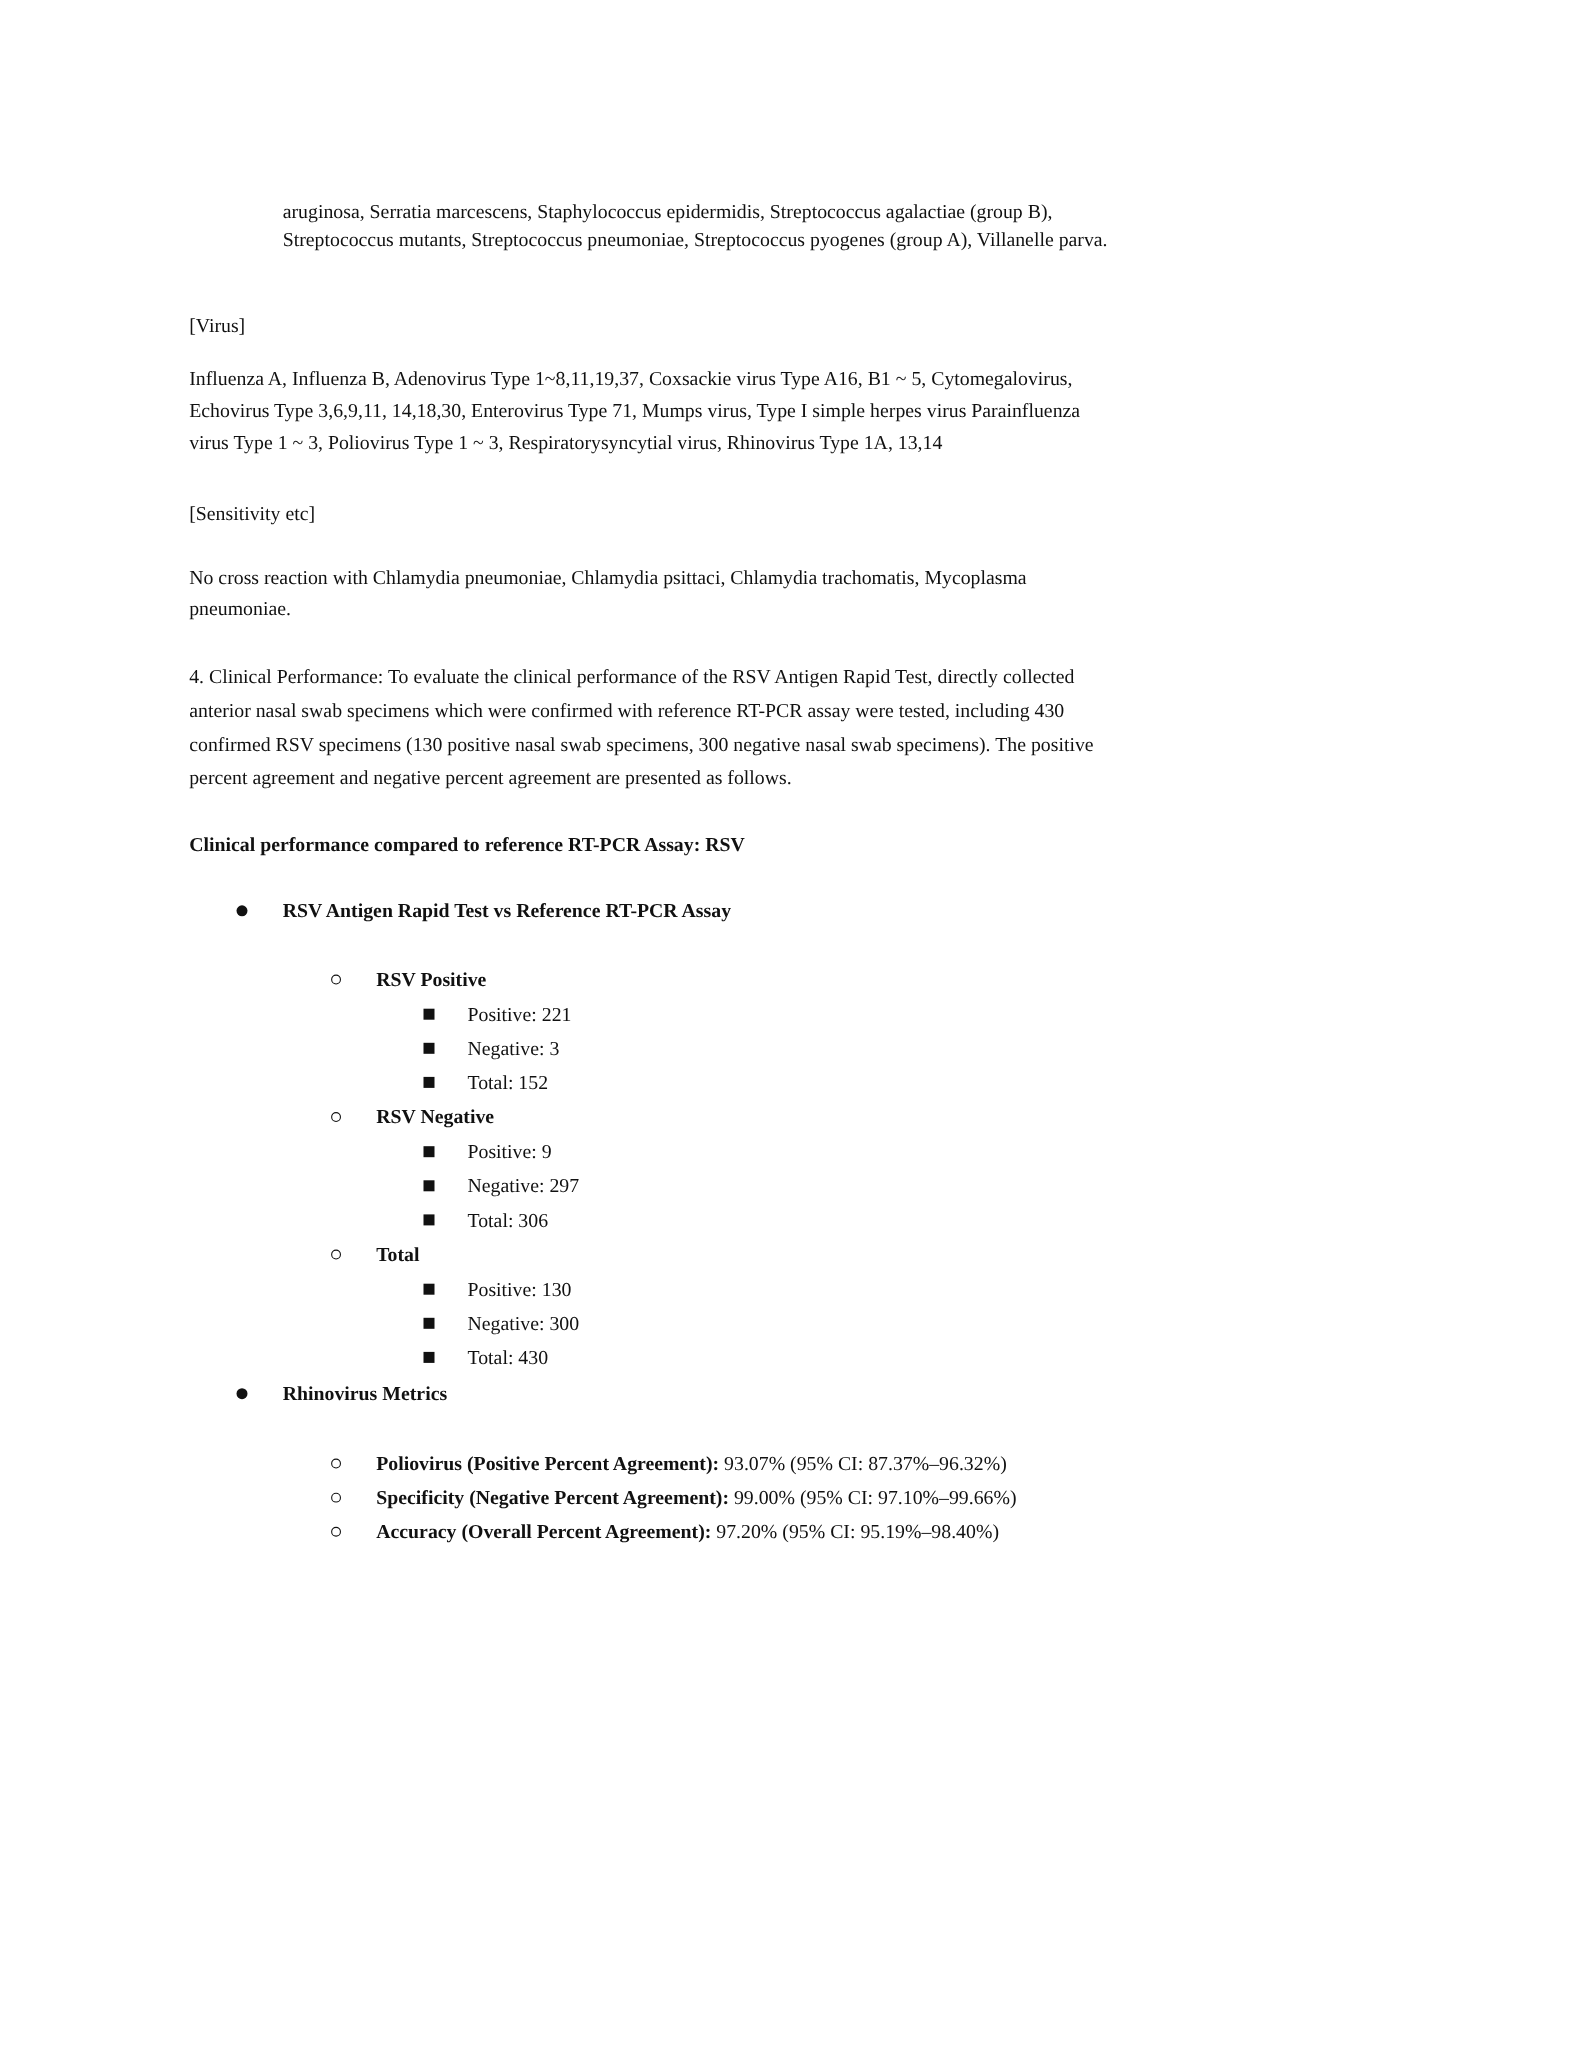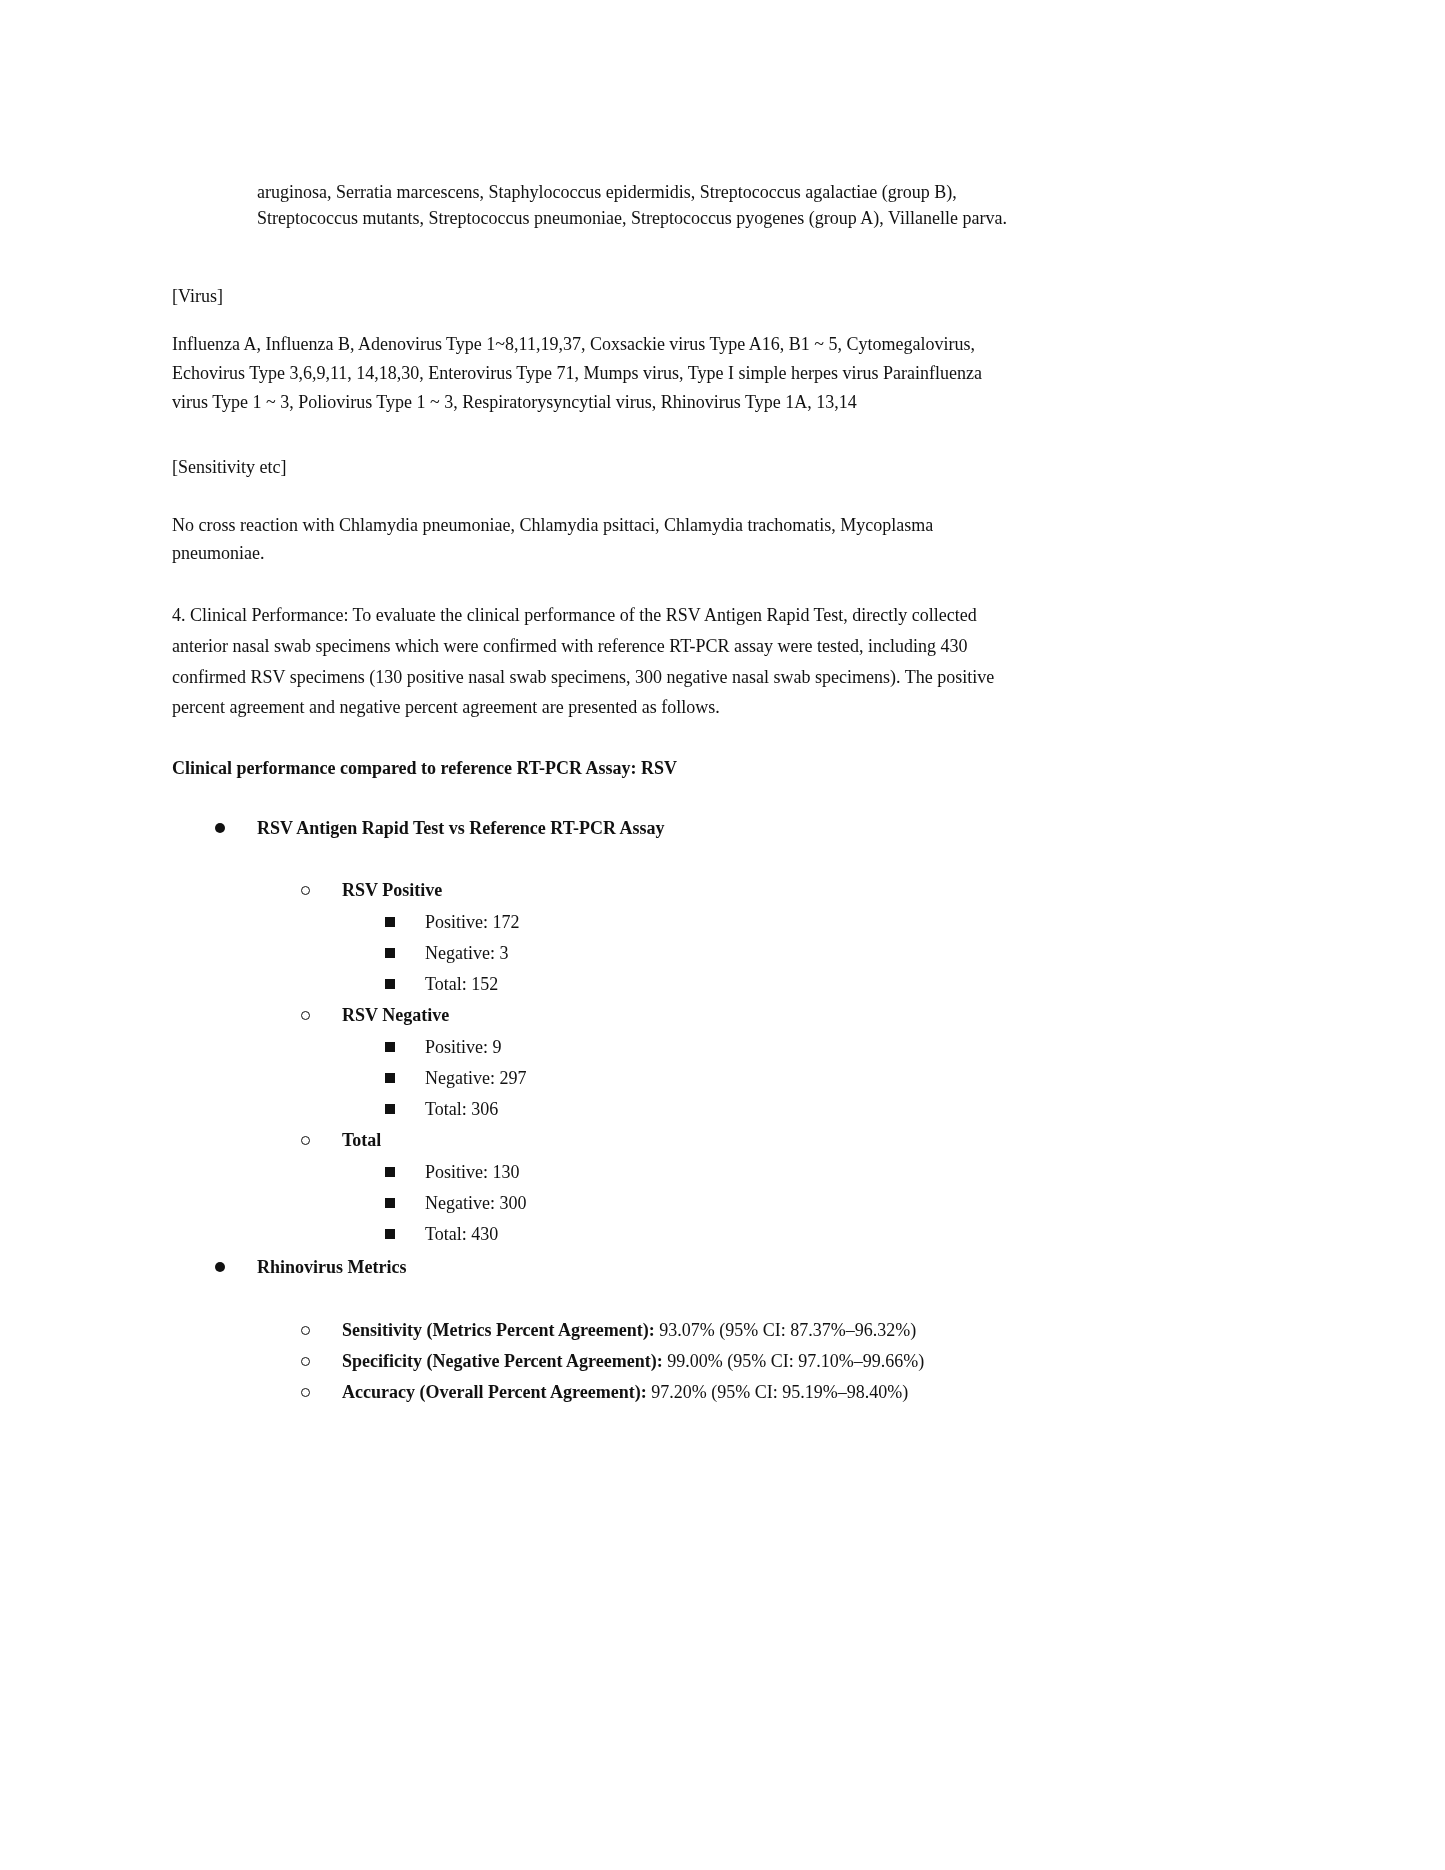--- a/index.html
+++ b/index.html
@@ -34,21 +34,21 @@
 <div class="line m0" style="top:692px">percent agreement and negative percent agreement are presented as follows.</div>
 
 <div class="line m0 b" style="top:753px">Clinical performance compared to reference RT-PCR Assay: RSV</div>
 
 <span class="dot" style="left:215px; top:823px"></span>
 <div class="line b" style="left:257px; top:813px">RSV Antigen Rapid Test vs Reference RT-PCR Assay</div>
 
 <span class="circ" style="left:301px; top:886px"></span>
 <div class="line b" style="left:342px; top:875px">RSV Positive</div>
 <span class="sq" style="left:385px; top:917px"></span>
-<div class="line" style="left:425px; top:907px">Positive: 172</div>
+<div class="line" style="left:425px; top:907px">Positive: 221</div>
 <span class="sq" style="left:385px; top:948px"></span>
 <div class="line" style="left:425px; top:938px">Negative: 3</div>
 <span class="sq" style="left:385px; top:979px"></span>
 <div class="line" style="left:425px; top:969px">Total: 152</div>
 
 <span class="circ" style="left:301px; top:1011px"></span>
 <div class="line b" style="left:342px; top:1000px">RSV Negative</div>
 <span class="sq" style="left:385px; top:1042px"></span>
 <div class="line" style="left:425px; top:1032px">Positive: 9</div>
 <span class="sq" style="left:385px; top:1073px"></span>
@@ -62,19 +62,19 @@
 <div class="line" style="left:425px; top:1157px">Positive: 130</div>
 <span class="sq" style="left:385px; top:1198px"></span>
 <div class="line" style="left:425px; top:1188px">Negative: 300</div>
 <span class="sq" style="left:385px; top:1229px"></span>
 <div class="line" style="left:425px; top:1219px">Total: 430</div>
 
 <span class="dot" style="left:215px; top:1262px"></span>
 <div class="line b" style="left:257px; top:1252px">Rhinovirus Metrics</div>
 
 <span class="circ" style="left:301px; top:1326px"></span>
-<div class="line" style="left:342px; top:1315px"><span class="b">Sensitivity (Metrics Percent Agreement):</span> <span>93.07% (95% CI: 87.37%–96.32%)</span></div>
+<div class="line" style="left:342px; top:1315px"><span class="b">Poliovirus (Positive Percent Agreement):</span> <span>93.07% (95% CI: 87.37%–96.32%)</span></div>
 
 <span class="circ" style="left:301px; top:1357px"></span>
 <div class="line" style="left:342px; top:1346px"><span class="b">Specificity (Negative Percent Agreement):</span> <span>99.00% (95% CI: 97.10%–99.66%)</span></div>
 
 <span class="circ" style="left:301px; top:1388px"></span>
 <div class="line" style="left:342px; top:1377px"><span class="b">Accuracy (Overall Percent Agreement):</span> <span>97.20% (95% CI: 95.19%–98.40%)</span></div>
 
 </body></html>

